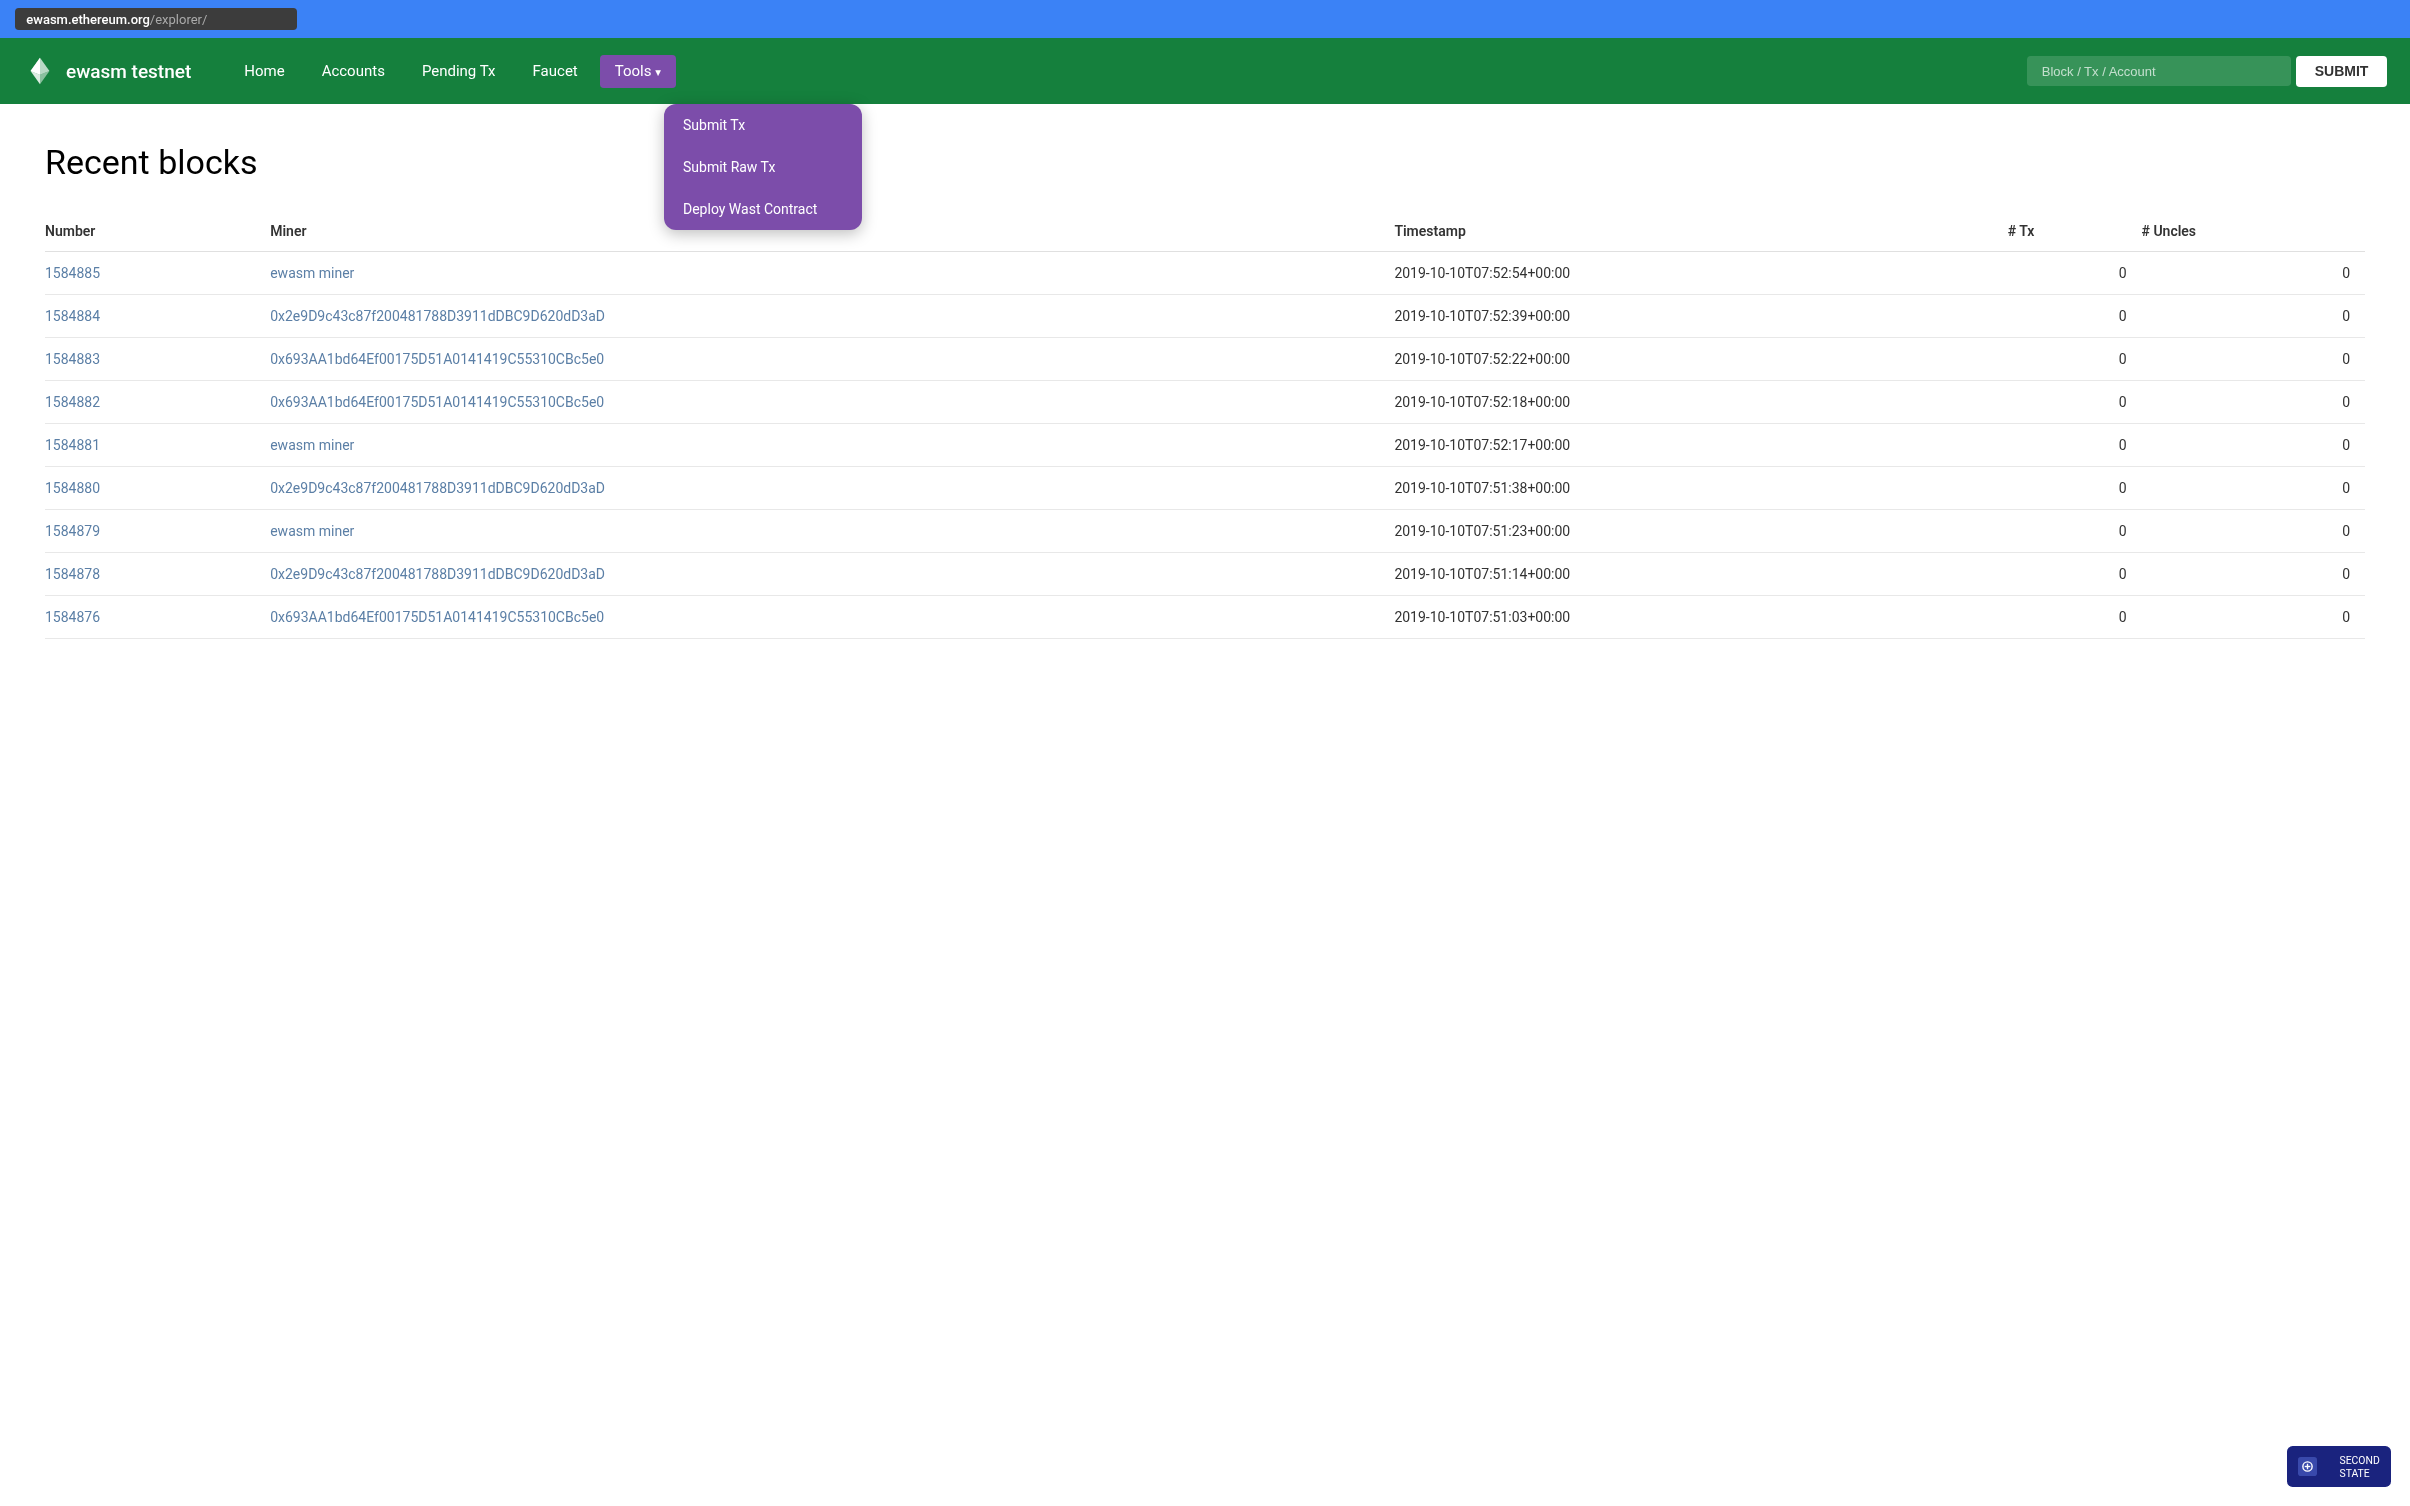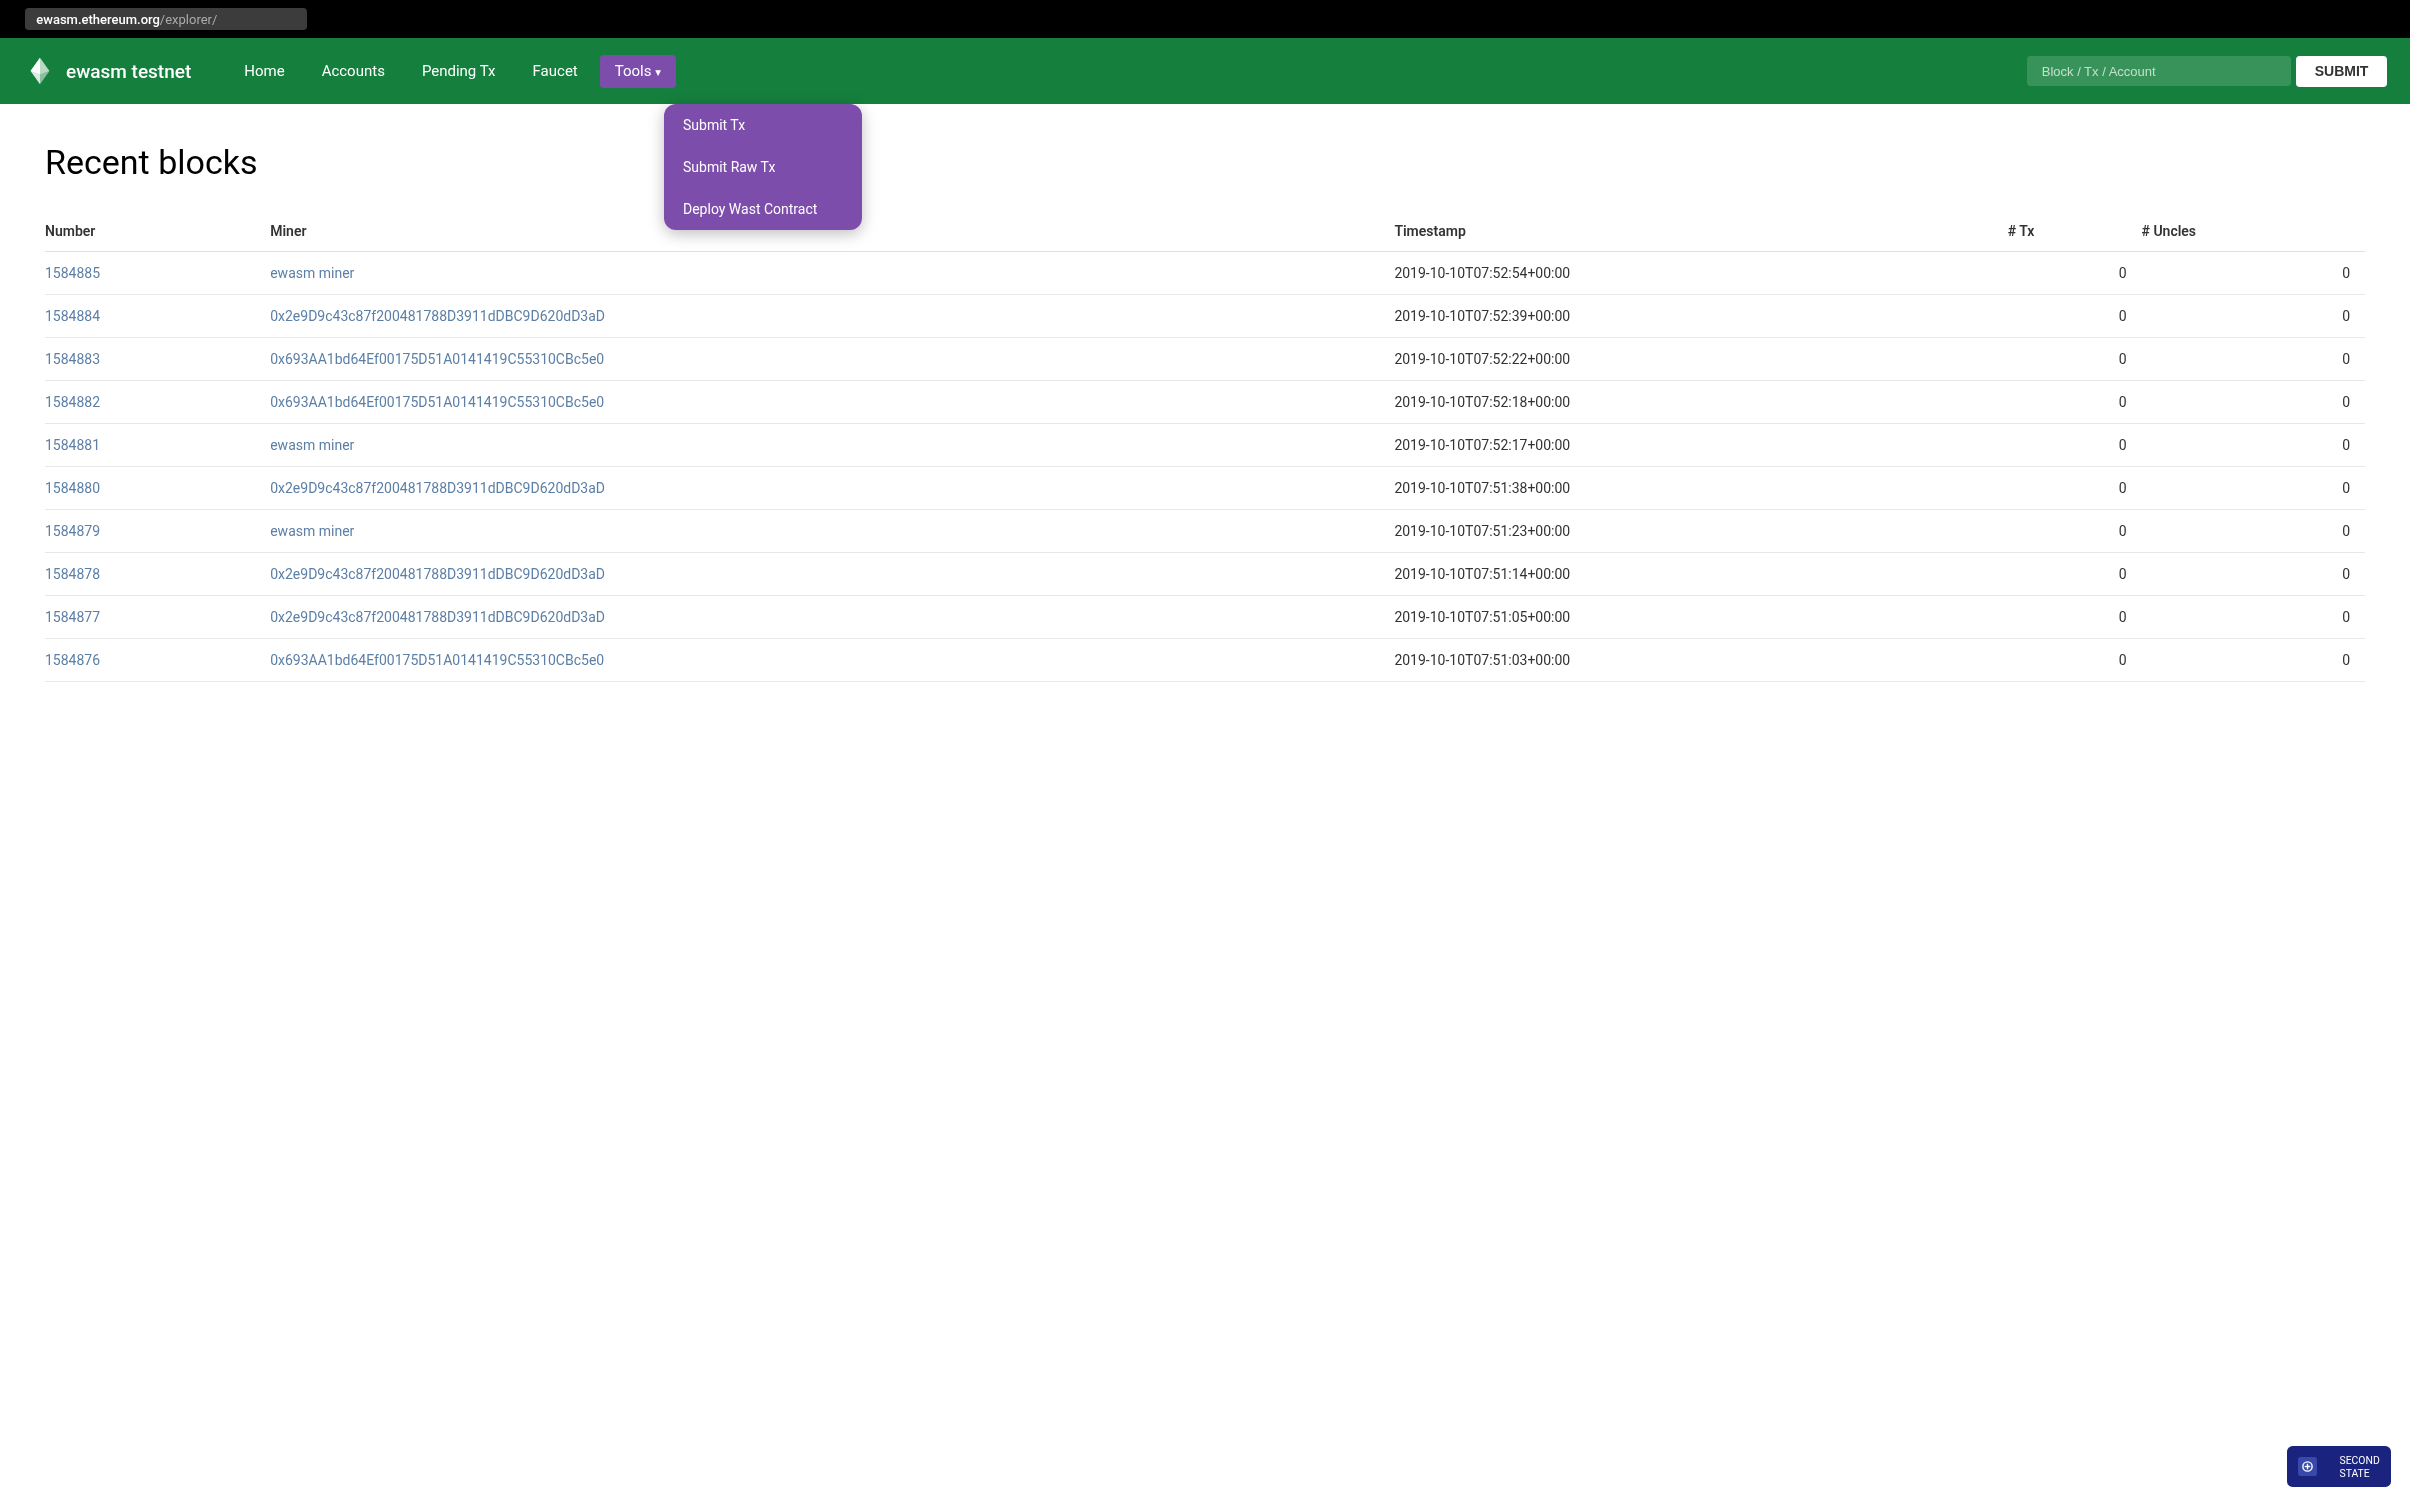--- a/index.html
+++ b/index.html
@@ -1,24 +1,24 @@
 <!DOCTYPE html>
 <html style="font-size:15px"><head>
   <meta charset="utf-8">
   <style>
     * { margin: 0; padding: 0; box-sizing: border-box; }
     body { font-family: -apple-system, BlinkMacSystemFont, 'Segoe UI', Roboto, sans-serif; background: #f5f5f5; font-size: 15px; }
 
     
     .browser-chrome {
-      background: #000000;
+      background: #3b82f6;
       height: 38px;
       display: flex;
       align-items: center;
-      padding: 0 25px;
+      padding: 0 15px;
     }
     .address-bar {
       background: #3c3c3c;
       color: #ccc;
       border-radius: 3.8px;
       padding: 3.8px 11.3px;
       font-size: 13px;
       min-width: 282px;
     }
     .address-bar .path { color: #aaa; }
@@ -281,27 +281,20 @@
           <td class="td-right">0</td>
         </tr>
         <tr>
           <td><a class="link">1584878</a></td>
           <td><a class="link">0x2e9D9c43c87f200481788D3911dDBC9D620dD3aD</a></td>
           <td>2019-10-10T07:51:14+00:00</td>
           <td class="td-right">0</td>
           <td class="td-right">0</td>
         </tr>
         <tr>
-          <td><a class="link">1584877</a></td>
-          <td><a class="link">0x2e9D9c43c87f200481788D3911dDBC9D620dD3aD</a></td>
-          <td>2019-10-10T07:51:05+00:00</td>
-          <td class="td-right">0</td>
-          <td class="td-right">0</td>
-        </tr>
-        <tr>
           <td><a class="link">1584876</a></td>
           <td><a class="link">0x693AA1bd64Ef00175D51A0141419C55310CBc5e0</a></td>
           <td>2019-10-10T07:51:03+00:00</td>
           <td class="td-right">0</td>
           <td class="td-right">0</td>
         </tr>
       </tbody>
   </table>
 </div>
 

